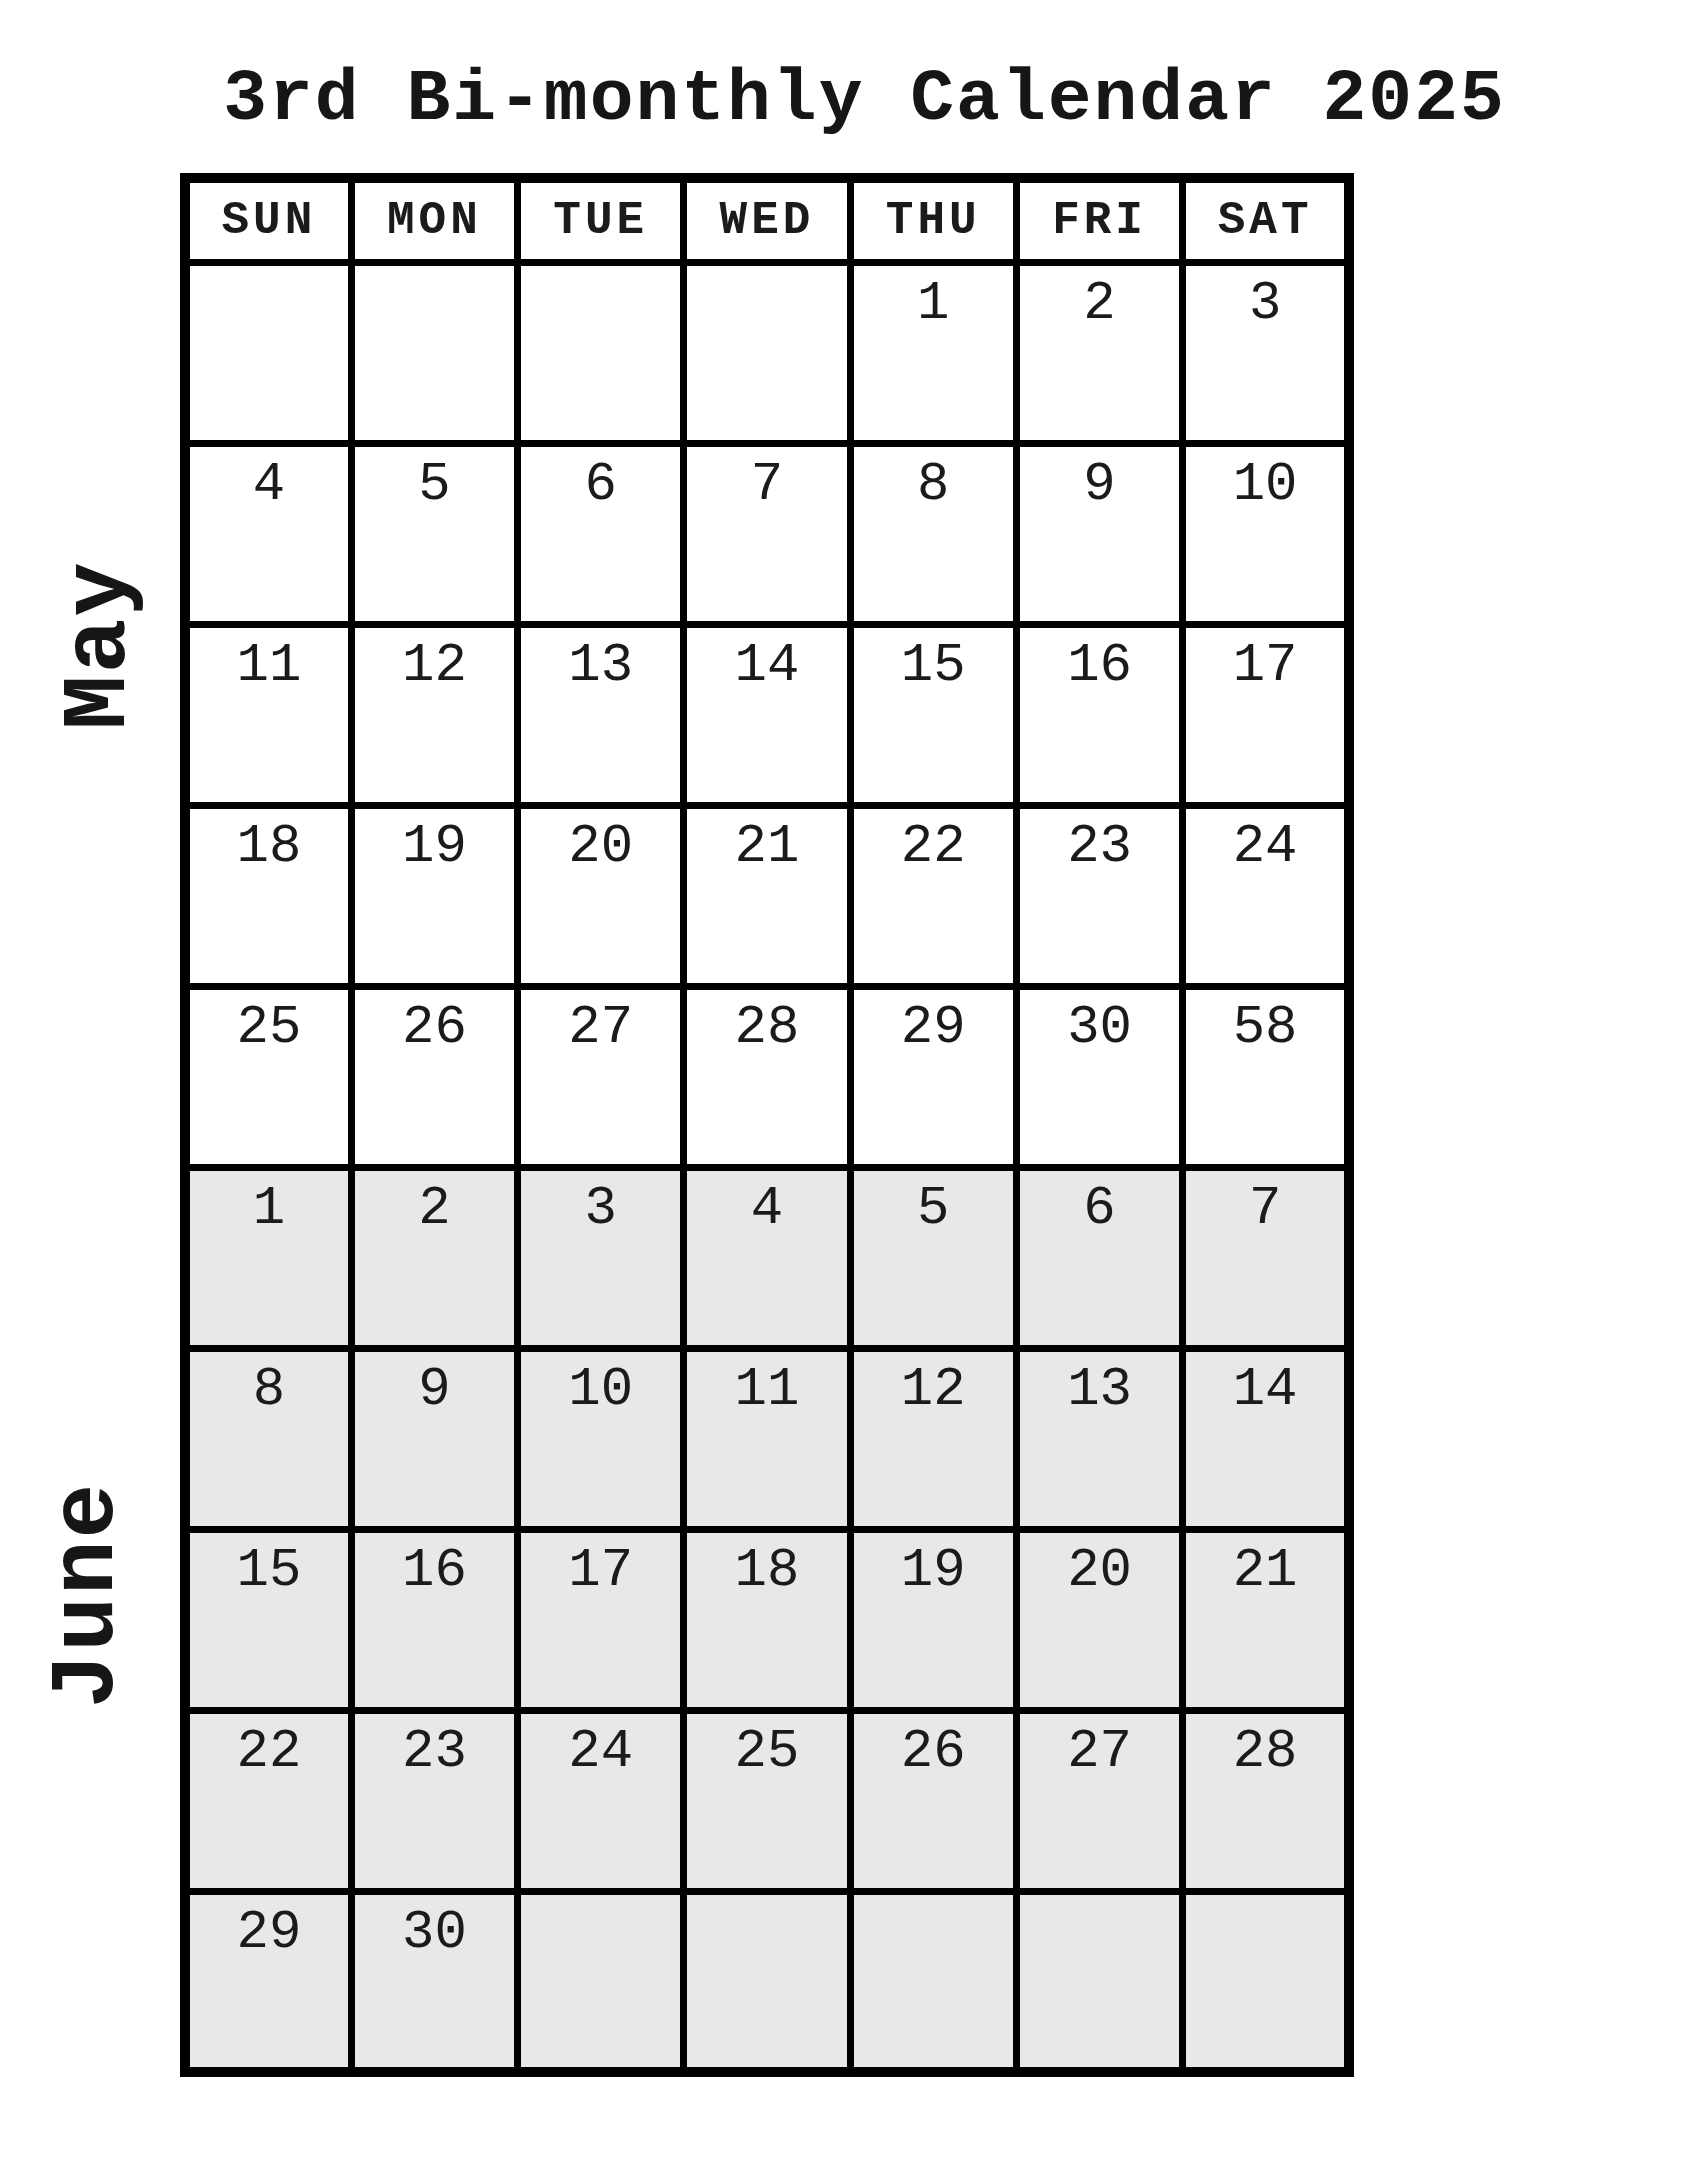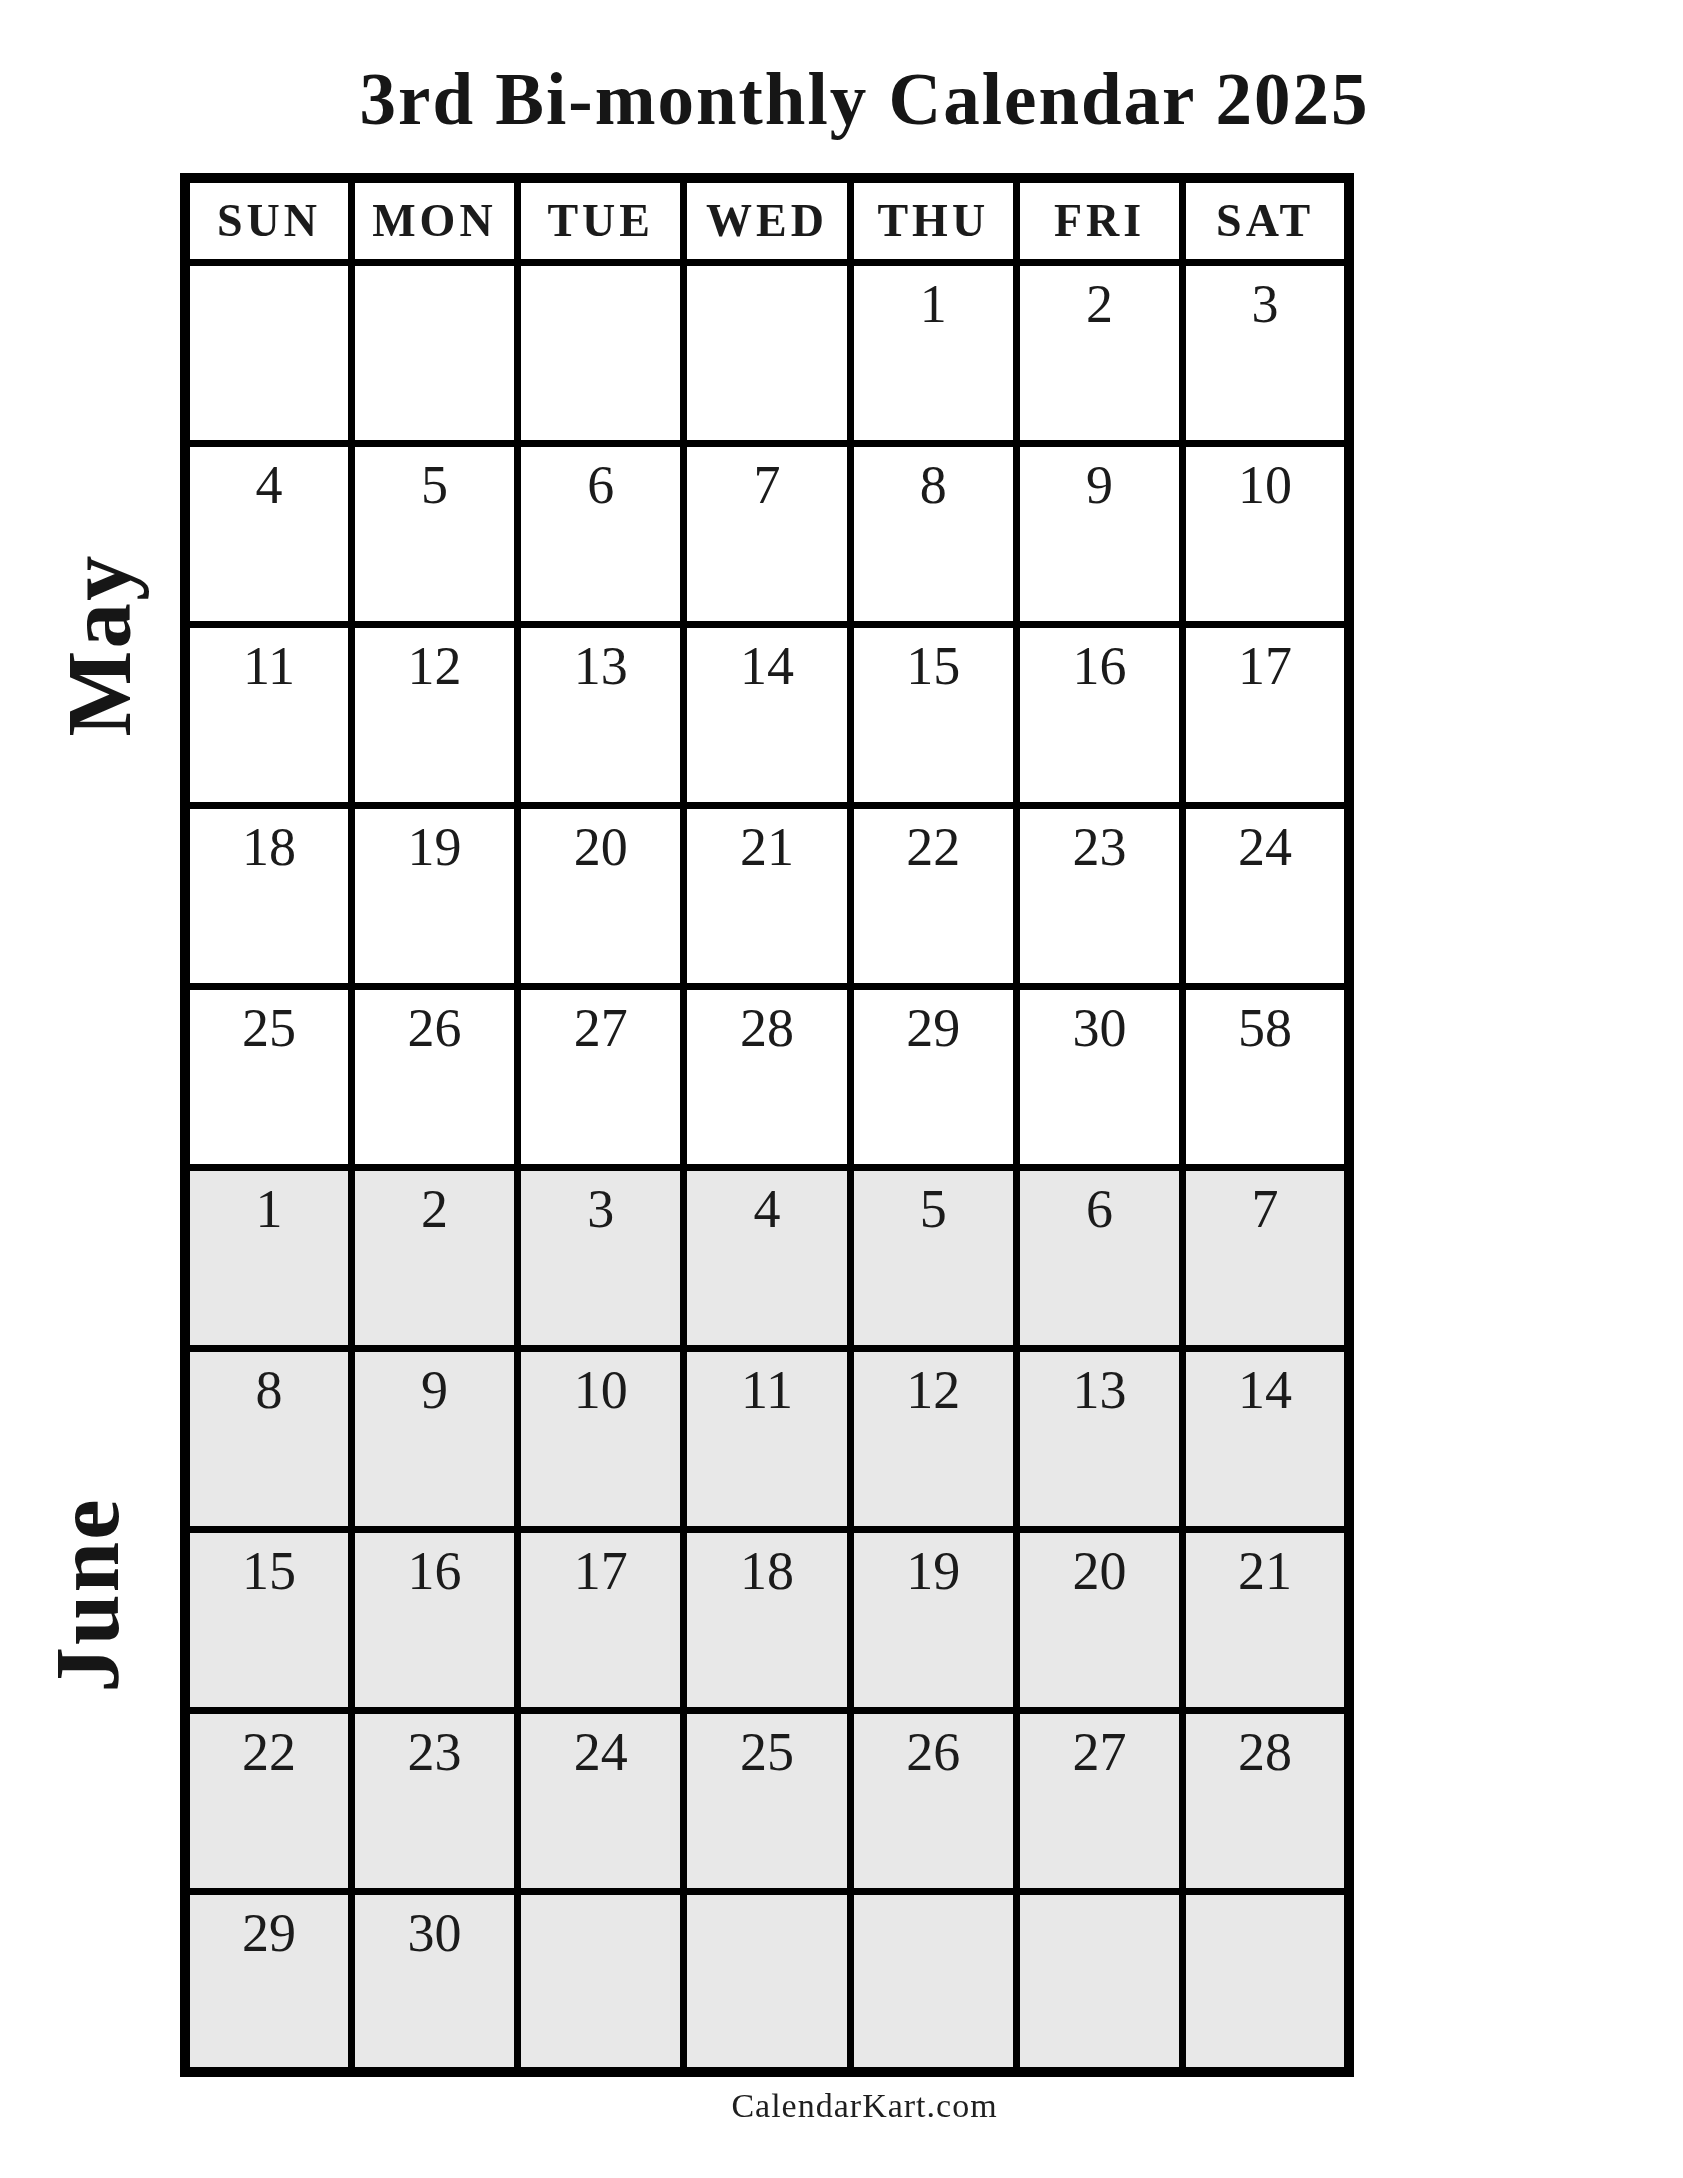--- a/index.html
+++ b/index.html
@@ -6,21 +6,21 @@
     margin: 0;
     padding: 0;
     background: #ffffff;
   }
   .page {
     position: relative;
     width: 1683px;
     height: 2178px;
     background: #ffffff;
     overflow: hidden;
-    font-family: Liberation Serif, serif;
+    font-family: Liberation Mono, monospace;
   }
   .title {
     position: absolute;
     top: 63px;
     left: 180px;
     width: 1369px;
     margin: 0;
     text-align: center;
     font-weight: bold;
     font-size: 73px;
@@ -198,16 +198,15 @@
           <td>30</td>
           <td></td>
           <td></td>
           <td></td>
           <td></td>
           <td></td>
         </tr>
       </tbody>
   </table>
 
-  <div class="footer">CalendarKart.com</div>
 
 </div>
 
 
 </body></html>

